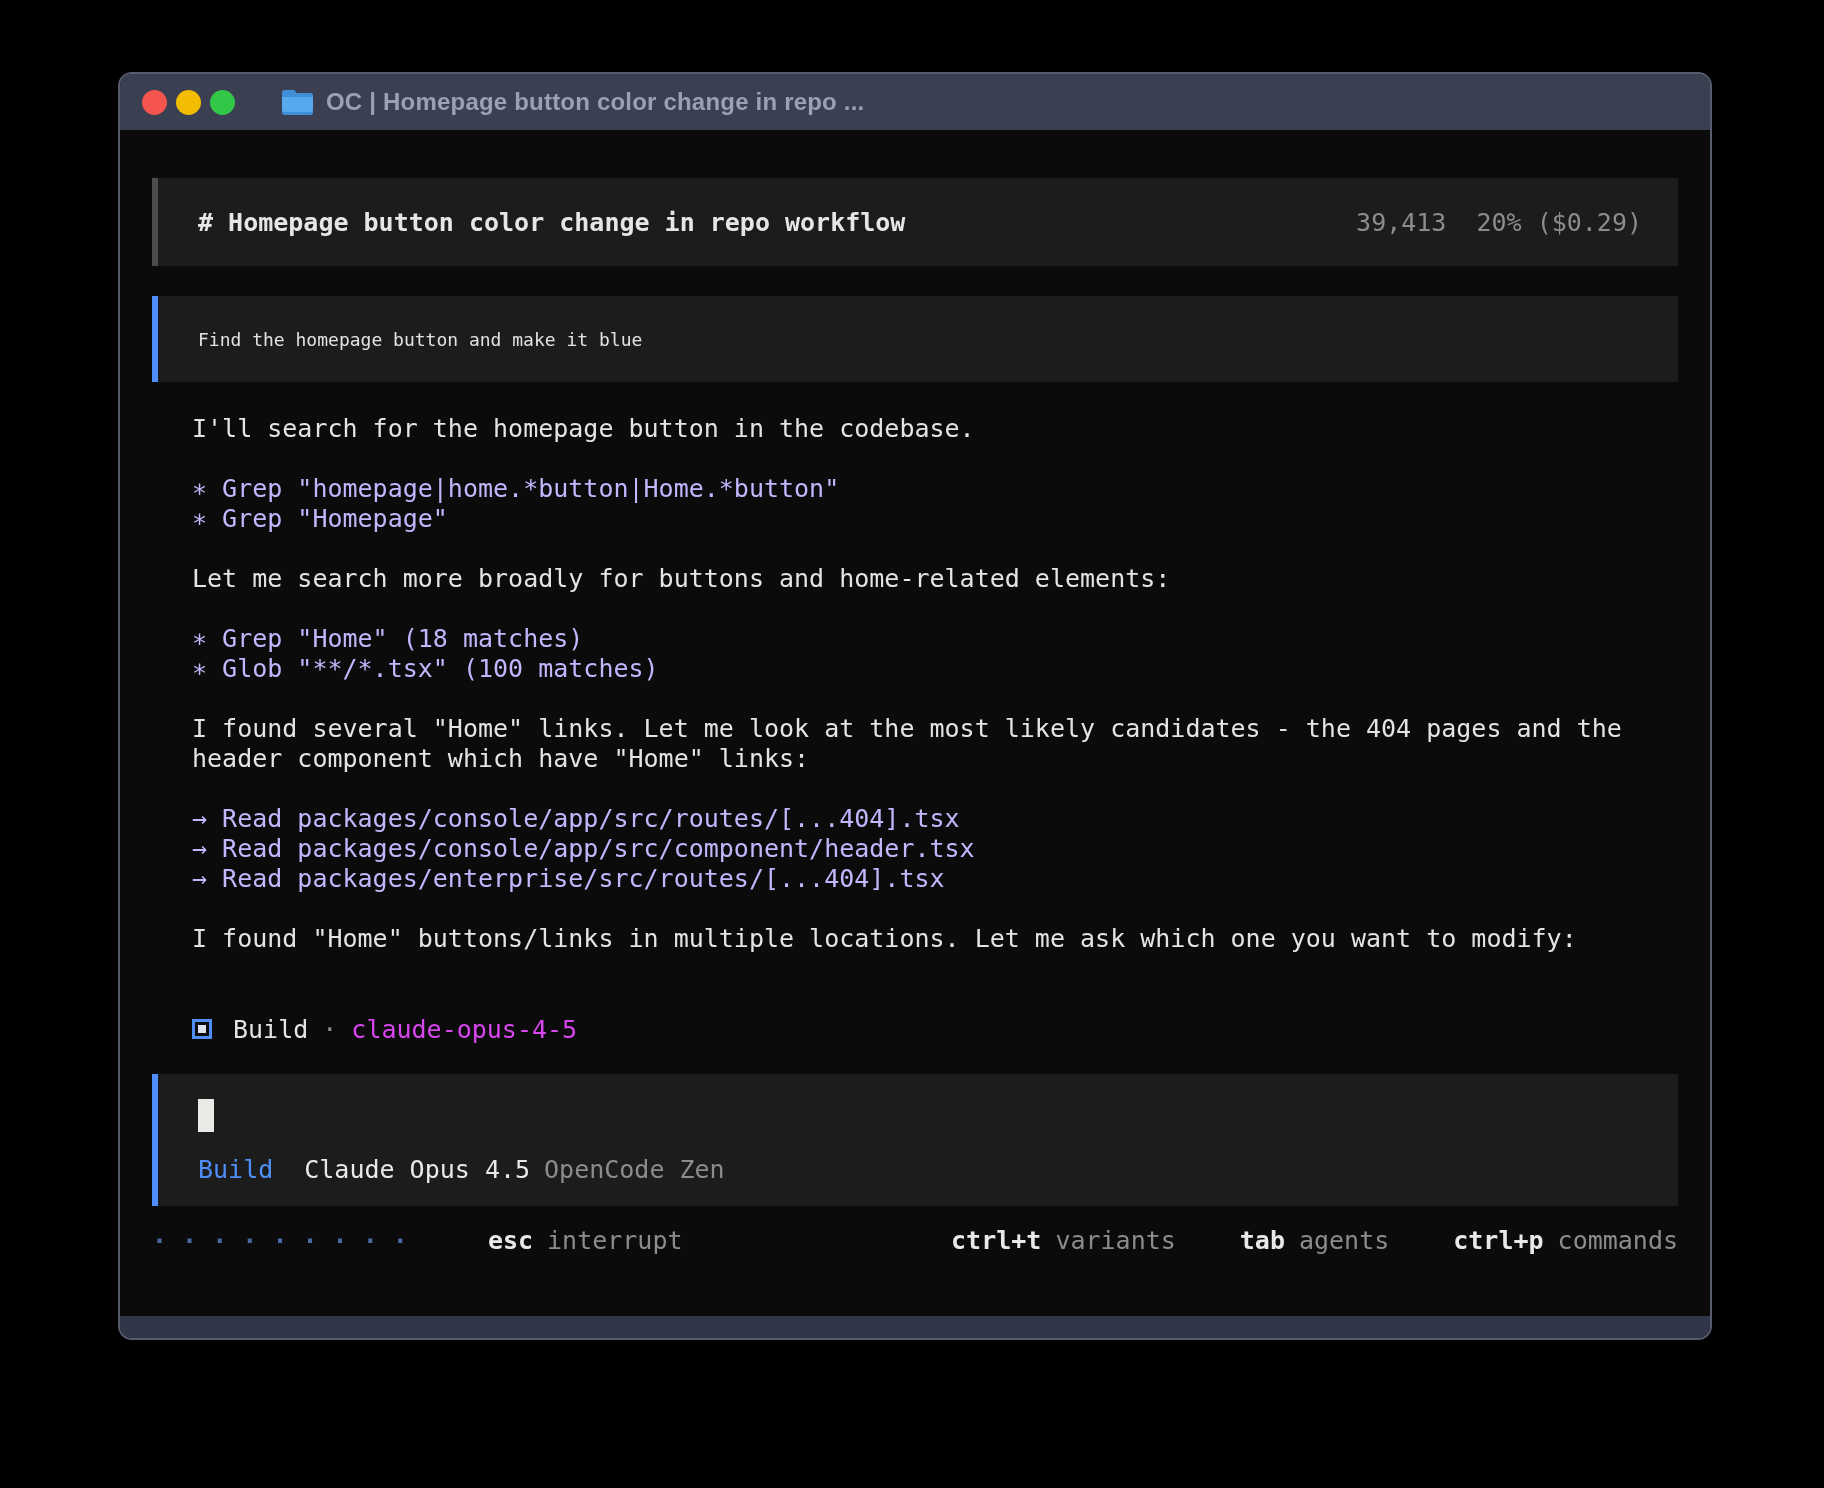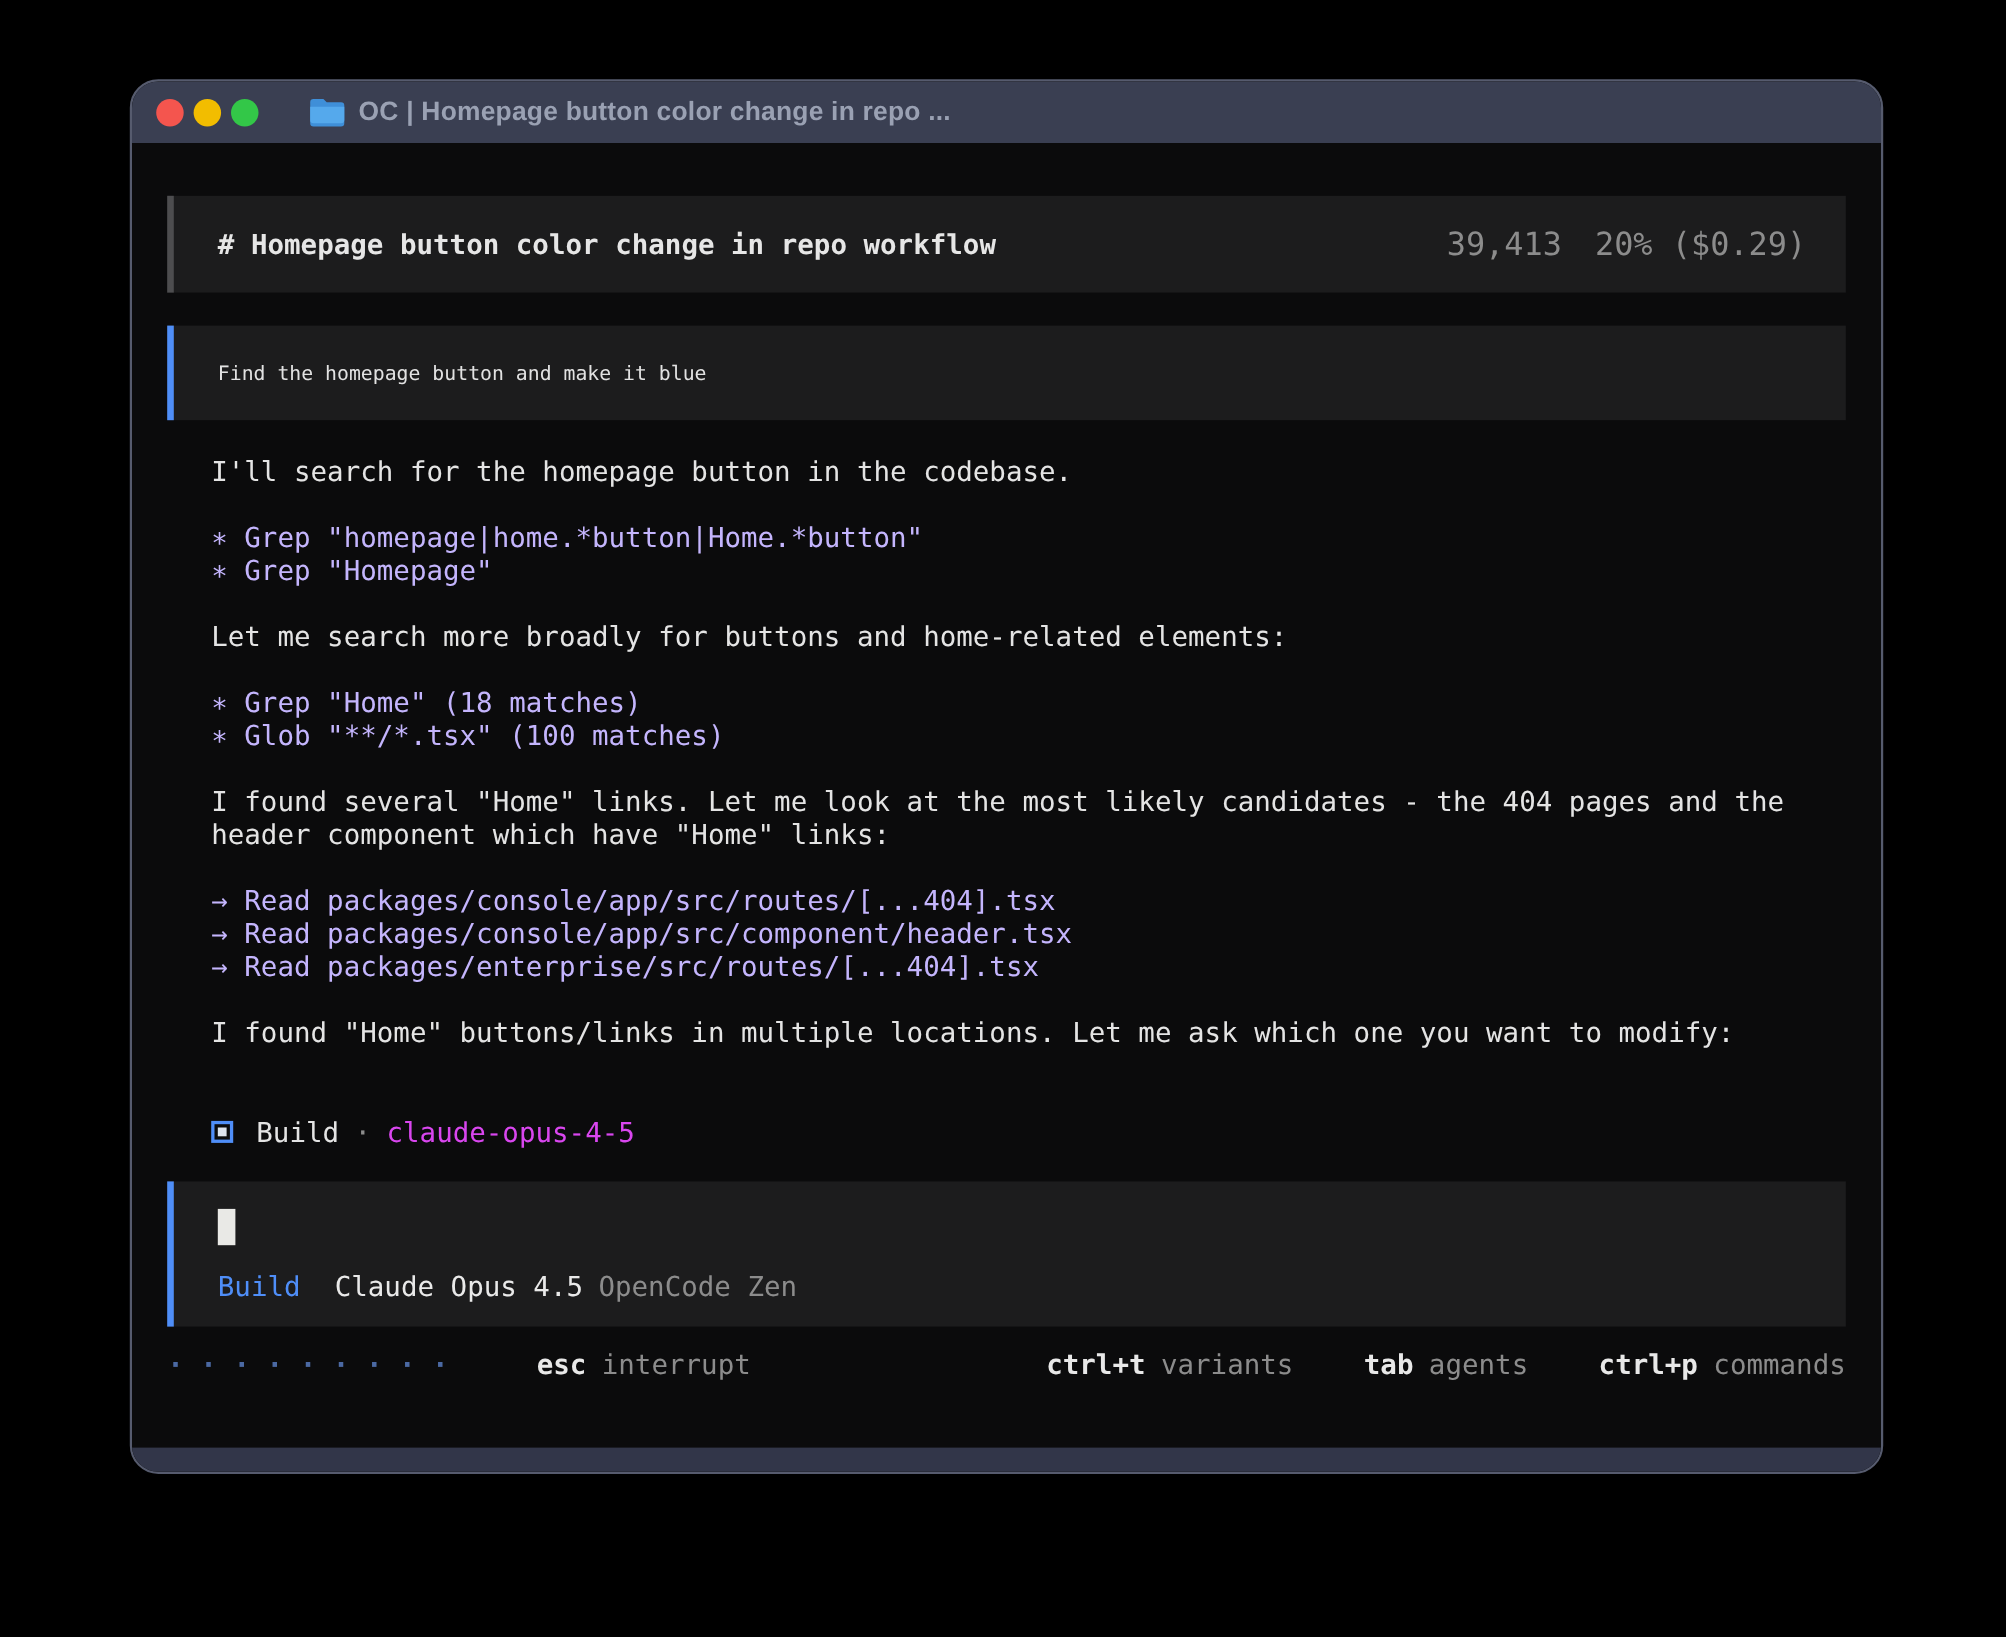--- a/index.html
+++ b/index.html
@@ -1,38 +1,38 @@
 <!DOCTYPE html>
 <html><head>
 <meta charset="utf-8">
 <style>
   * { margin:0; padding:0; box-sizing:border-box; }
   html,body { width:1824px; height:1488px; background:#000; overflow:hidden;
               font-family:"DejaVu Sans Mono", monospace; }
 
   .window { position:absolute; left:118px; top:72px; width:1594px; height:1268px;
-            background:#0b0b0c; border:2px solid #565b6e; border-radius:26px; overflow:hidden; }
+            background:#0b0b0c; border:2px solid #565b6e; border-radius:14px; overflow:hidden; }
 
   
   .titlebar { height:56px; background:#3a3f52; display:flex; align-items:center; padding-left:22px; }
   .tl { width:25px; height:25px; border-radius:50%; margin-right:9px; }
   .tl-red{ background:#f4554e; } .tl-yellow{ background:#f2bd00; } .tl-green{ background:#33c748; }
   .folder { margin-left:37px; width:33px; height:27px; position:relative; }
   .titlebar-title { margin-left:12px; font-family:"Liberation Sans", sans-serif; font-weight:bold;
                     font-size:24px; color:#9aa1b3; letter-spacing:0.2px; }
 
   
   .content { position:absolute; top:56px; bottom:22px; left:0; right:0; background:#0b0b0c; }
   .bottomstrip { position:absolute; bottom:0; left:0; right:0; height:22px; background:#323649; }
 
   .block { margin:0 32px; background:#1c1c1d; display:flex; align-items:center; padding:0 36px 0 40px; }
   .block.hdr { margin-top:48px; height:88px; border-left:6px solid #4d4d4f; justify-content:space-between; }
   .block.usr { margin-top:30px; height:86px; border-left:6px solid #4f8ef8; }
   .hdr-title { font-size:25px; font-weight:bold; color:#e6e6e6; white-space:pre; }
-  .hdr-stats { display:flex; gap:30px; font-size:29px; color:#8c8c8c; white-space:pre; }
+  .hdr-stats { display:flex; gap:30px; font-size:25px; color:#8c8c8c; white-space:pre; }
   .usr-text { font-size:18px; color:#e2e2e2; white-space:pre; }
 
   .convo { margin:32px 32px 0; padding-left:40px; }
   .line { height:30px; line-height:30px; font-size:25px; white-space:pre; }
   .line.text { color:#e4e4e4; }
   .line.tool { color:#c4b5fd; }
   .line.blank { }
 
   .status-row { height:30px; display:flex; align-items:center; }
   .build-icon { width:20px; height:20px; border:3px solid #4f8ef8; display:inline-flex;

